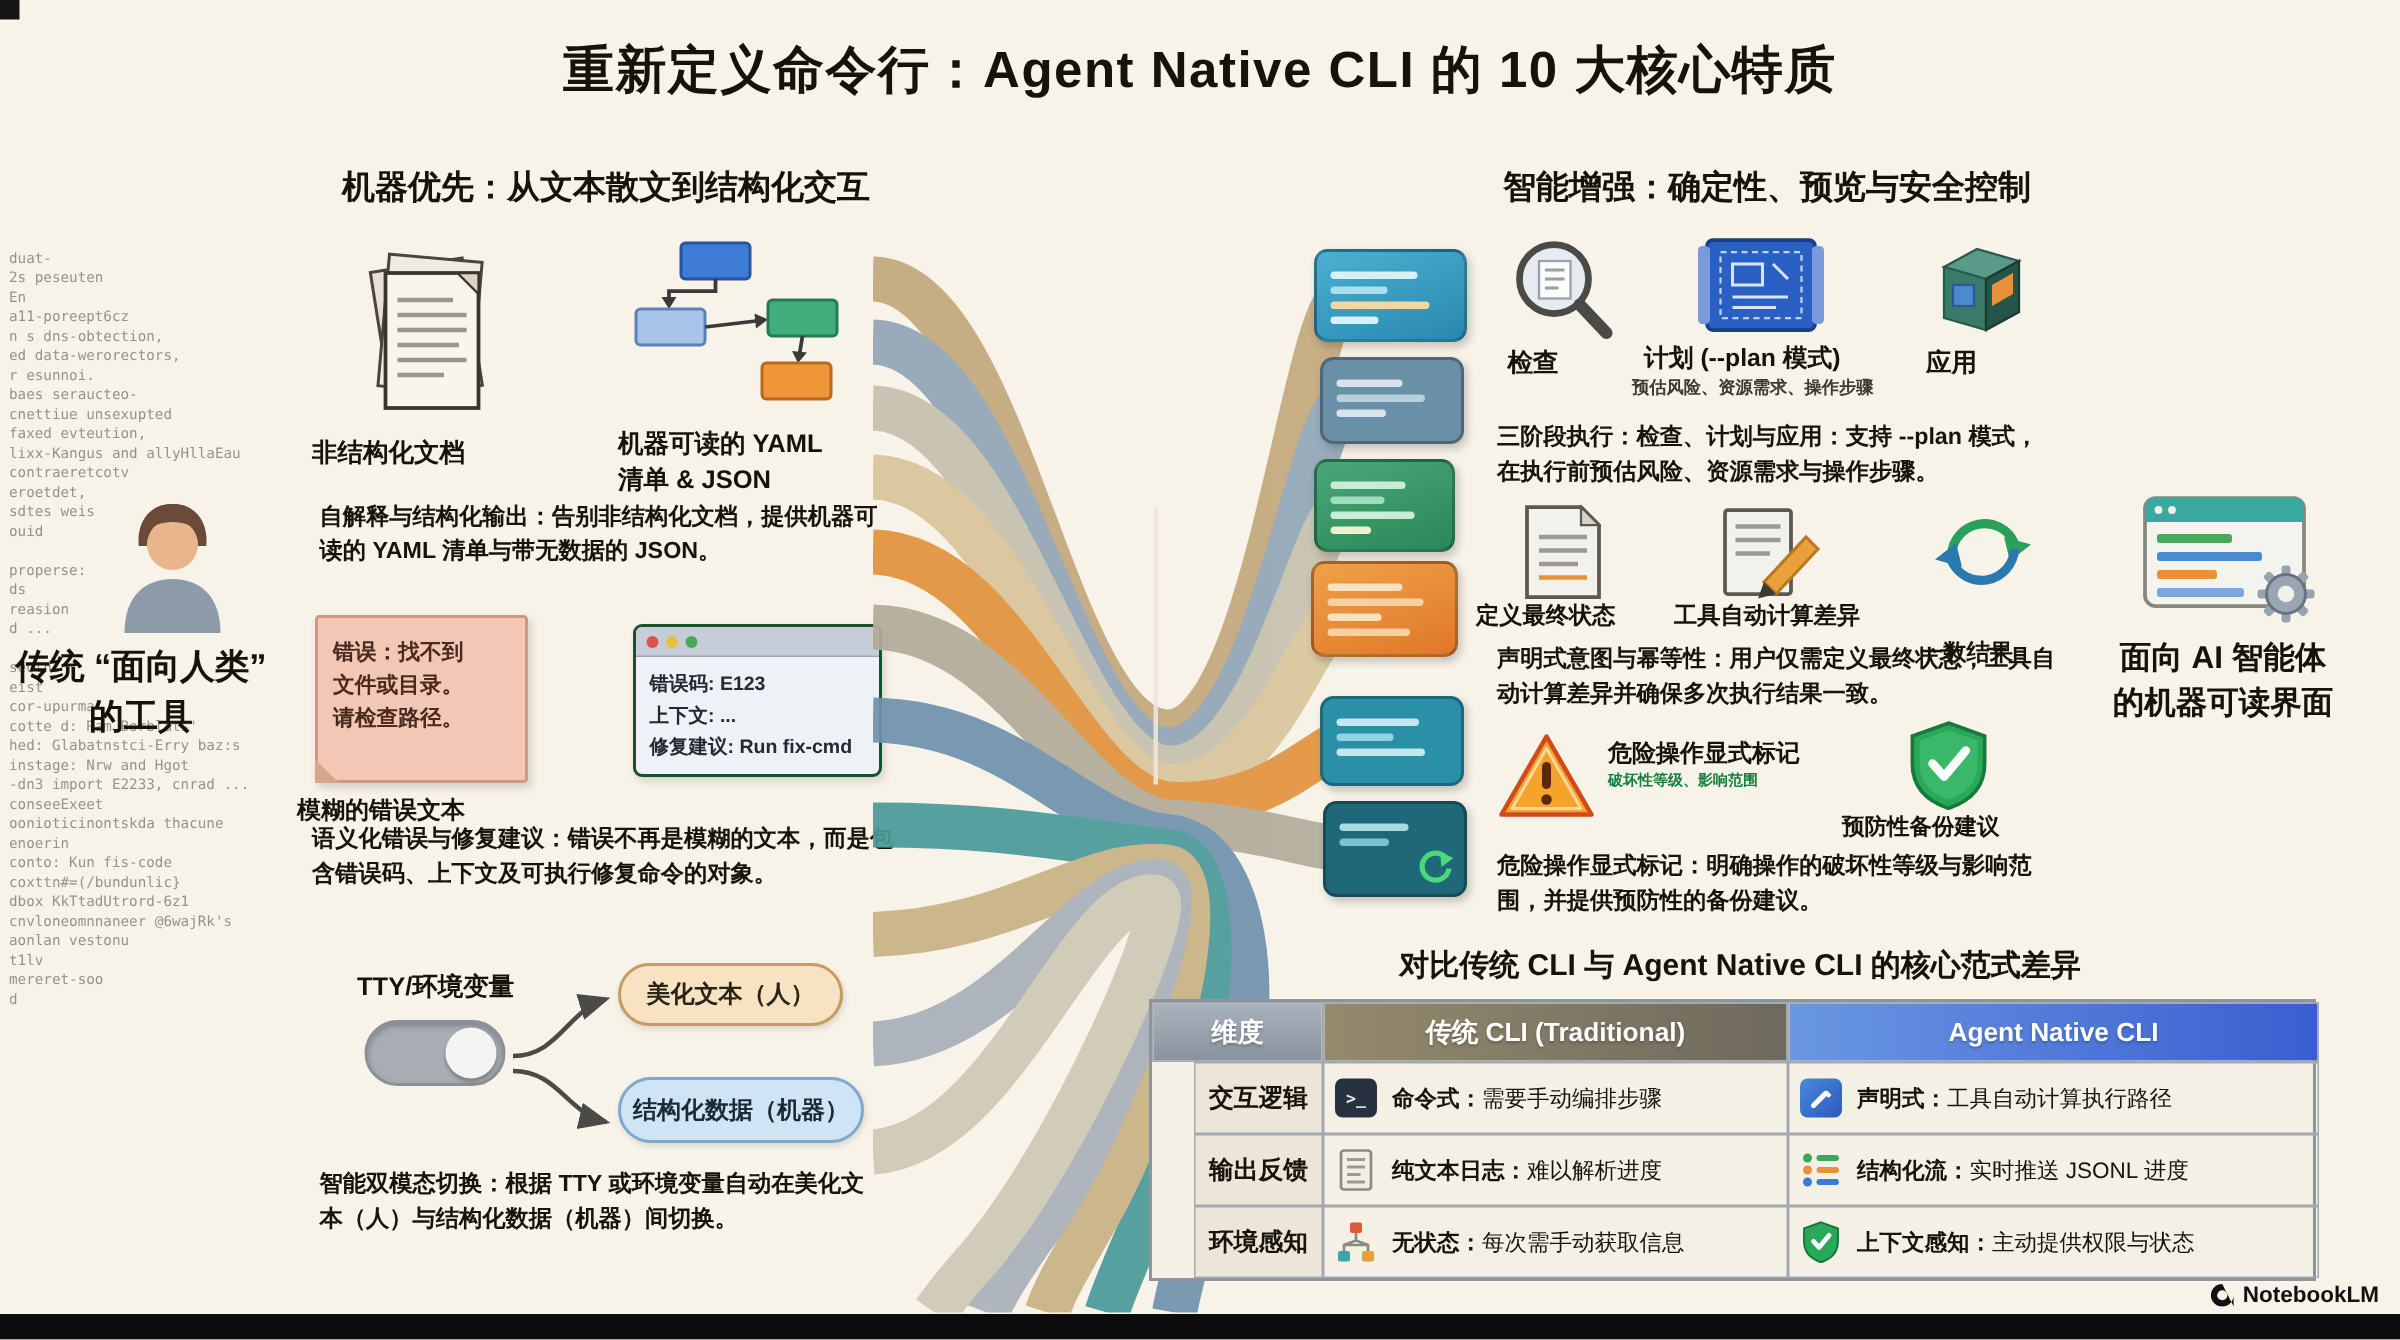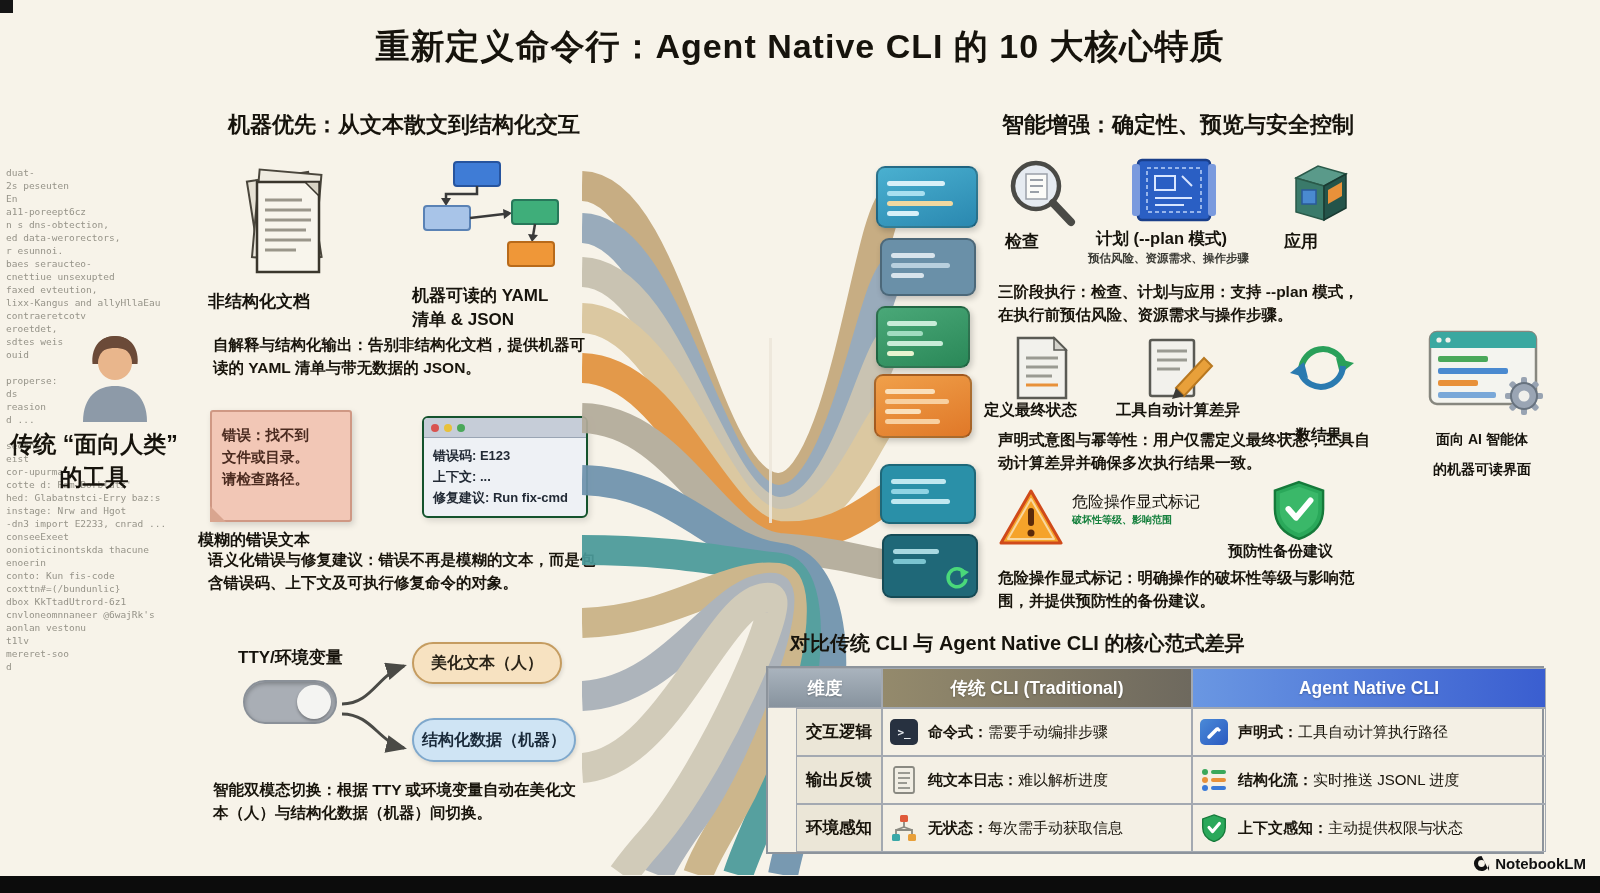--- a/index.html
+++ b/index.html
@@ -18,24 +18,24 @@
   .err-win { position:absolute; left:422px; top:416px; width:166px; height:102px; background:#eef1f5; border:2px solid #14532d; border-radius:6px; overflow:hidden; box-shadow:2px 3px 6px rgba(0,0,0,.12); }
   .err-bar { height:20px; background:#c6cdd8; border-bottom:1px solid #9aa5b4; display:flex; align-items:center; gap:5px; padding-left:7px; }
   .dot { width:8px; height:8px; border-radius:50%; }
   .err-body { padding:7px 9px; font-size:13px; line-height:21px; font-weight:700; color:#222a35; }
   .toggle { position:absolute; left:243px; top:680px; width:94px; height:44px; background:#a9aeb5; border-radius:22px; border:2px solid #8a9098; box-shadow:inset 0 2px 4px rgba(0,0,0,.25); }
   .knob { position:absolute; right:4px; top:3px; width:34px; height:34px; background:#f4f4f2; border-radius:50%; box-shadow:0 2px 3px rgba(0,0,0,.3); }
   .pill { position:absolute; display:flex; align-items:center; justify-content:center; font-weight:800; font-size:16px; color:#2a2418; border-radius:22px; box-shadow:1px 2px 4px rgba(0,0,0,.12); }
   .pill-human { left:412px; top:642px; width:150px; height:42px; background:#f7e2c1; border:2px solid #c59c60; }
   .pill-machine { left:412px; top:718px; width:164px; height:44px; background:#cfe4f4; border:2px solid #7fa8cc; color:#1a2a3a; }
   .human-label { position:absolute; left:2px; top:428px; width:184px; text-align:center; font-size:23px; line-height:33px; font-weight:800; color:#16130c; white-space:pre-line; }
-  .ai-label { position:absolute; left:1390px; top:424px; width:184px; text-align:center; font-size:14px; line-height:30px; font-weight:800; color:#16130c; white-space:pre-line; }
+  .ai-label { position:absolute; left:1390px; top:424px; width:184px; text-align:center; font-size:21px; line-height:30px; font-weight:800; color:#16130c; white-space:pre-line; }
   .card { position:absolute; border-radius:9px; border:2px solid rgba(0,0,0,.28); padding:8px 9px; box-shadow:2px 3px 6px rgba(0,0,0,.2); }
   .cl { height:5px; border-radius:2.5px; margin:5px 0; }
-  .cmp-title { position:absolute; left:790px; top:630px; width:740px; font-size:20px; font-weight:800; color:#16130c; }
+  .cmp-title { position:absolute; left:790px; top:630px; width:740px; text-align:center; font-size:20px; font-weight:800; color:#16130c; }
   .cmp-table { position:absolute; left:766px; top:666px; width:778px; display:grid; grid-template-columns:114px 310px 354px; grid-template-rows:40px 48px 48px 48px; border:2px solid #8d949c; background:#f4f0e5; }
   .cell { border:1px solid #a3a9b1; display:flex; align-items:center; padding:0 6px; font-size:15px; color:#18140b; }
   .head-cell { justify-content:center; font-weight:800; font-size:17.5px; color:#fff; text-shadow:0 1px 2px rgba(0,0,0,.25); }
   .dim-h { background:linear-gradient(180deg,#a9b3bd,#87939e); }
   .trad-h { background:linear-gradient(90deg,#948a6c,#6e695e); }
   .agent-h { background:linear-gradient(90deg,#6a97e2,#3a5ed0); }
   .dim-c { justify-content:center; font-weight:800; font-size:16.5px; background:#ebe6d7;margin-left:28px; }
   .body-c { gap:9px; }
   .cell-text .bl { font-weight:700; }
   .mini-ic { flex:0 0 auto; width:30px; height:30px; display:flex; align-items:center; justify-content:center; }
@@ -308,21 +308,21 @@
   <div class="para" style="left:998px; top:428px; width:378px;">
     <span class="lead">声明式意图与幂等性：</span><span>用户仅需定义最终状态，工具自动计算差异并确保多次执行结果一致。</span>
   </div>
 
   <svg class="abs" style="left:998px; top:488px;" width="66" height="60" viewBox="0 0 66 60">
     <path d="M33 3 L63 55 L3 55 Z" fill="#f5a32a" stroke="#d04a1a" stroke-width="3" stroke-linejoin="round"></path>
     <path d="M33 11 L56 51 L10 51 Z" fill="none" stroke="#f8d8a0" stroke-width="2" stroke-linejoin="round"></path>
     <rect x="30" y="20" width="6" height="18" rx="3" fill="#5a2a0a"></rect>
     <circle cx="33" cy="45" r="3.5" fill="#5a2a0a"></circle>
   </svg>
-  <div class="abs" style="left:1072px; top:492px; font-size:16px; font-weight:400; color:#16130c;">危险操作显式标记</div>
+  <div class="abs" style="left:1072px; top:492px; font-size:16px; font-weight:700; color:#16130c;">危险操作显式标记</div>
   <div class="abs" style="left:1072px; top:513px; font-size:10px; font-weight:700; color:#15803d;">破坏性等级、影响范围</div>
 
   <svg class="abs" style="left:1272px; top:480px;" width="54" height="60" viewBox="0 0 56 62">
     <path d="M28 2 L53 11 L53 30 C53 46 43 56 28 61 C13 56 3 46 3 30 L3 11 Z" fill="#2aa85a" stroke="#157a3a" stroke-width="2.5"></path>
     <path d="M28 7 L48 14 L48 30 C48 43 40 51 28 55 C16 51 8 43 8 30 L8 14 Z" fill="#4ac878" opacity="0.5"></path>
     <path d="M17 30 L25 39 L40 21" fill="none" stroke="#ffffff" stroke-width="6" stroke-linecap="round" stroke-linejoin="round"></path>
   </svg>
   <div class="icon-label" style="left:1228px; top:542px; width:142px; font-size:15px;">预防性备份建议</div>
 
   <div class="para" style="left:998px; top:566px; width:376px;">

